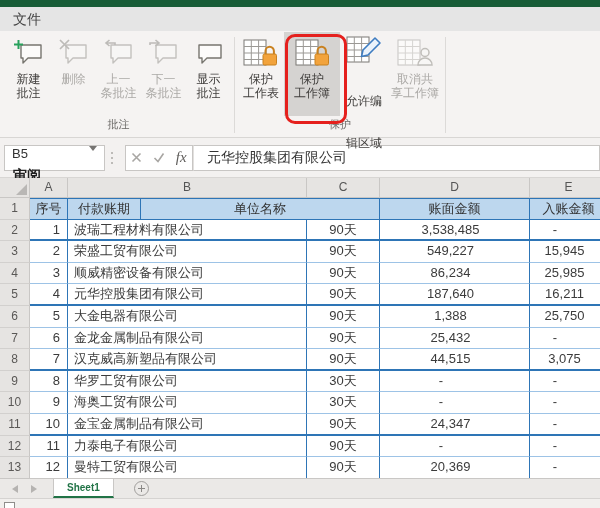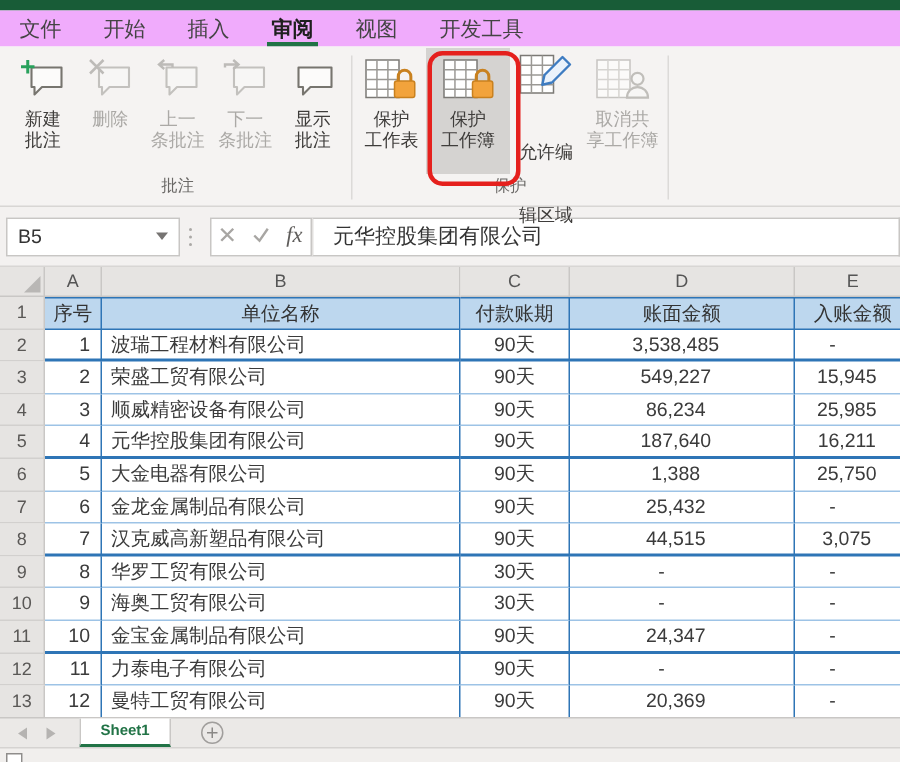--- a/index.html
+++ b/index.html
@@ -4,42 +4,42 @@
 <style>
   html,body{margin:0;padding:0;}
   body{width:600px;height:508px;overflow:hidden;position:relative;background:#fff;
        font-family:"Liberation Sans","DejaVu Sans",sans-serif;-webkit-font-smoothing:antialiased;}
   *{box-sizing:border-box;}
 
   
   .titlebar{height:7px;background:#185C37;}
 
   
-  .tabrow{height:24px;background:#f0abfc;display:flex;align-items:stretch;padding-left:13px;gap:28px;}
+  .tabrow{height:24px;background:#e5e5e5;display:flex;align-items:stretch;padding-left:13px;gap:28px;flex-direction:column;}
   .tab{font-size:14px;color:#444;line-height:24px;position:relative;white-space:nowrap;}
   .tab.active{color:#1f1f1f;font-weight:bold;}
   .tab.active::after{content:'';position:absolute;left:-3px;right:-3px;bottom:0;height:3px;background:#217346;}
 
   
   .ribbon{height:107px;background:#F5F3F2;border-bottom:1px solid #D8D6D4;position:relative;display:flex;padding-left:6px;}
   .rgroup{display:flex;flex-direction:column;}
   .rgroup .btns{display:flex;align-items:center;height:86px;}
   .group-label{text-align:center;font-size:11px;color:#6a6866;height:18px;line-height:15px;}
   .gdiv{width:1px;background:#DCDAD8;margin:6px 3px 4px 3px;}
   .rib-btn{width:45px;height:84px;display:flex;flex-direction:column;align-items:center;padding-top:4px;}
   .rib-btn .ic{height:36px;display:flex;align-items:center;justify-content:center;}
   .rib-btn .l{font-size:12px;line-height:14px;color:#3f3d3b;text-align:center;white-space:nowrap;}
   .rib-btn.disabled .l{color:#ABA9A6;}
   .rib-btn.hl{background:#D5D3D1;}
   .w44{width:46px;} .w56{width:56px;} .w48{width:48px;gap:28px;} .w54{width:54px;}
   .red-box{position:absolute;left:285px;top:3px;width:62px;height:90px;border:3px solid #E5201D;border-radius:10px;z-index:5;pointer-events:none;}
 
   
   .frow{height:40px;background:#F3F1F0;display:flex;align-items:center;padding-left:4px;border-bottom:1px solid #D8D6D4;}
-  .namebox{width:116px;height:26px;background:#fff;border:1px solid #C8C6C4;display:flex;align-items:center;font-size:13px;color:#333;padding-left:7px;}
+  .namebox{width:101px;height:26px;background:#fff;border:1px solid #C8C6C4;display:flex;font-size:13px;color:#333;padding-left:7px;}
   .namebox .caret{margin-left:auto;margin-right:7px;width:0;height:0;border-left:4px solid transparent;border-right:4px solid transparent;border-top:5px solid #767472;}
   .sepdots{width:14px;display:flex;justify-content:center;}
   .sepdots i{width:2px;height:2px;background:#ABA9A6;border-radius:50%;box-shadow:0 5px 0 #ABA9A6,0 -5px 0 #ABA9A6;}
   .fxbox{height:26px;width:68px;background:#fff;border:1px solid #C8C6C4;display:flex;align-items:center;justify-content:space-around;margin-left:6px;}
   .fx{font-family:"Liberation Serif","DejaVu Serif",serif;font-style:italic;font-size:15px;color:#5f5d5b;}
   .fbar{flex:1;height:26px;background:#fff;border:1px solid #C8C6C4;border-left:1px solid #E2E0DE;display:flex;align-items:center;font-size:14px;color:#333;padding-left:13px;white-space:nowrap;overflow:hidden;}
 
   
   .grid{height:300px;background:#fff;overflow:hidden;position:relative;}
   .ghead{display:flex;height:20px;}
@@ -238,22 +238,22 @@
     <div class="gh w-a">A</div>
     <div class="gh w-b">B</div>
     <div class="gh w-c">C</div>
     <div class="gh w-d">D</div>
     <div class="gh w-e">E</div>
   </div>
 
   <div class="row hdr">
     <div class="rn">1</div>
     <div class="c a w-a" style="text-align:center;padding-right:0">序号</div>
+    <div class="c cc w-c">付款账期</div>
     <div class="c b w-b" style="text-align:center;padding-left:0">单位名称</div>
-    <div class="c cc w-c">付款账期</div>
     <div class="c d w-d" style="text-align:center;padding-right:0">账面金额</div>
     <div class="c e w-e" style="text-align:center;padding-right:0">入账金额</div>
   </div>
 
   <div>
       <div class="row thick">
     <div class="rn">2</div>
     <div class="c a w-a">1</div>
     <div class="c b w-b">波瑞工程材料有限公司</div>
     <div class="c cc w-c">90天</div>

